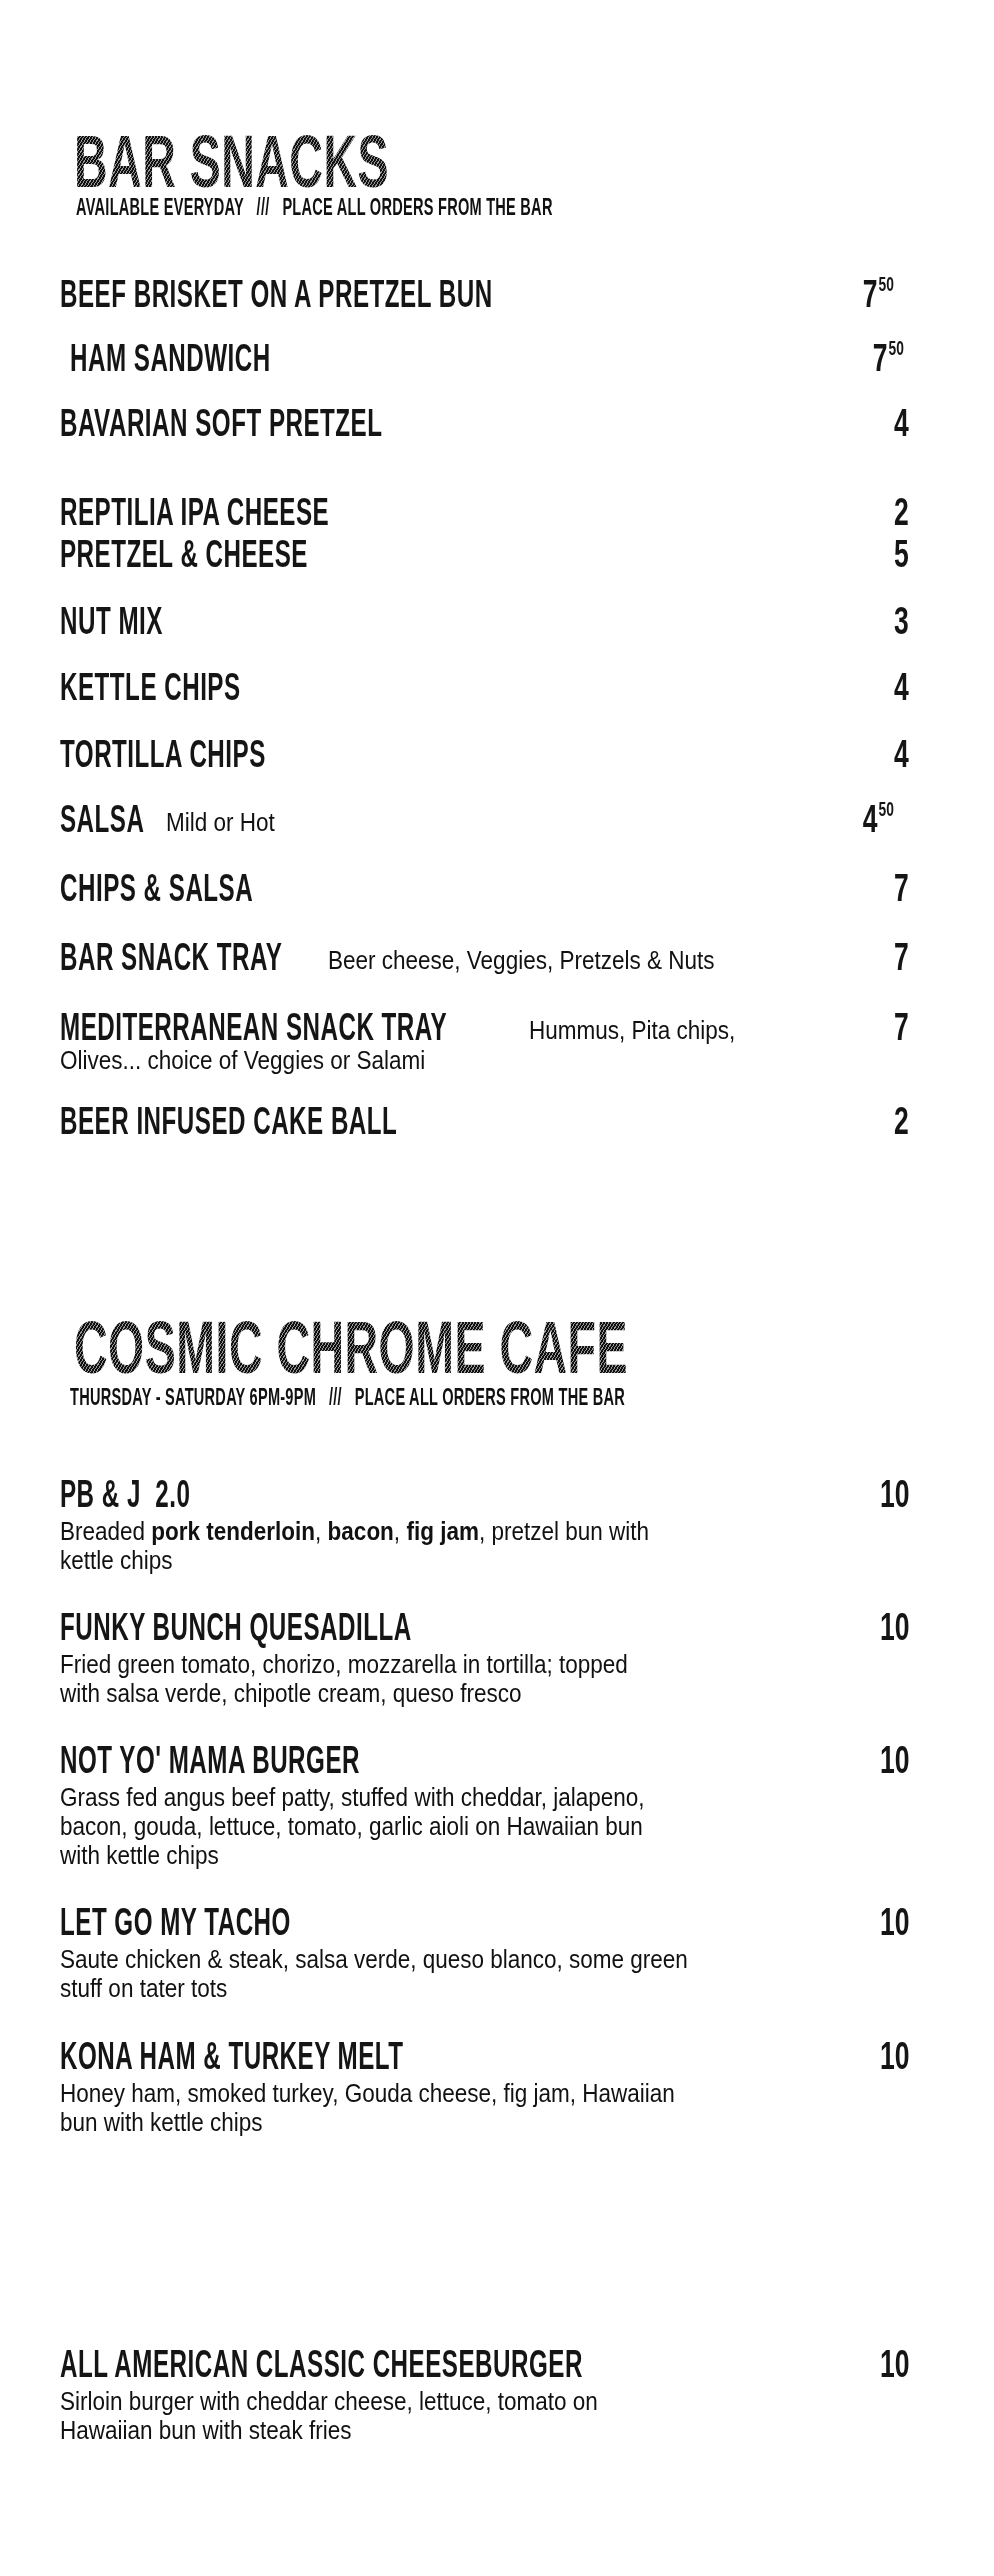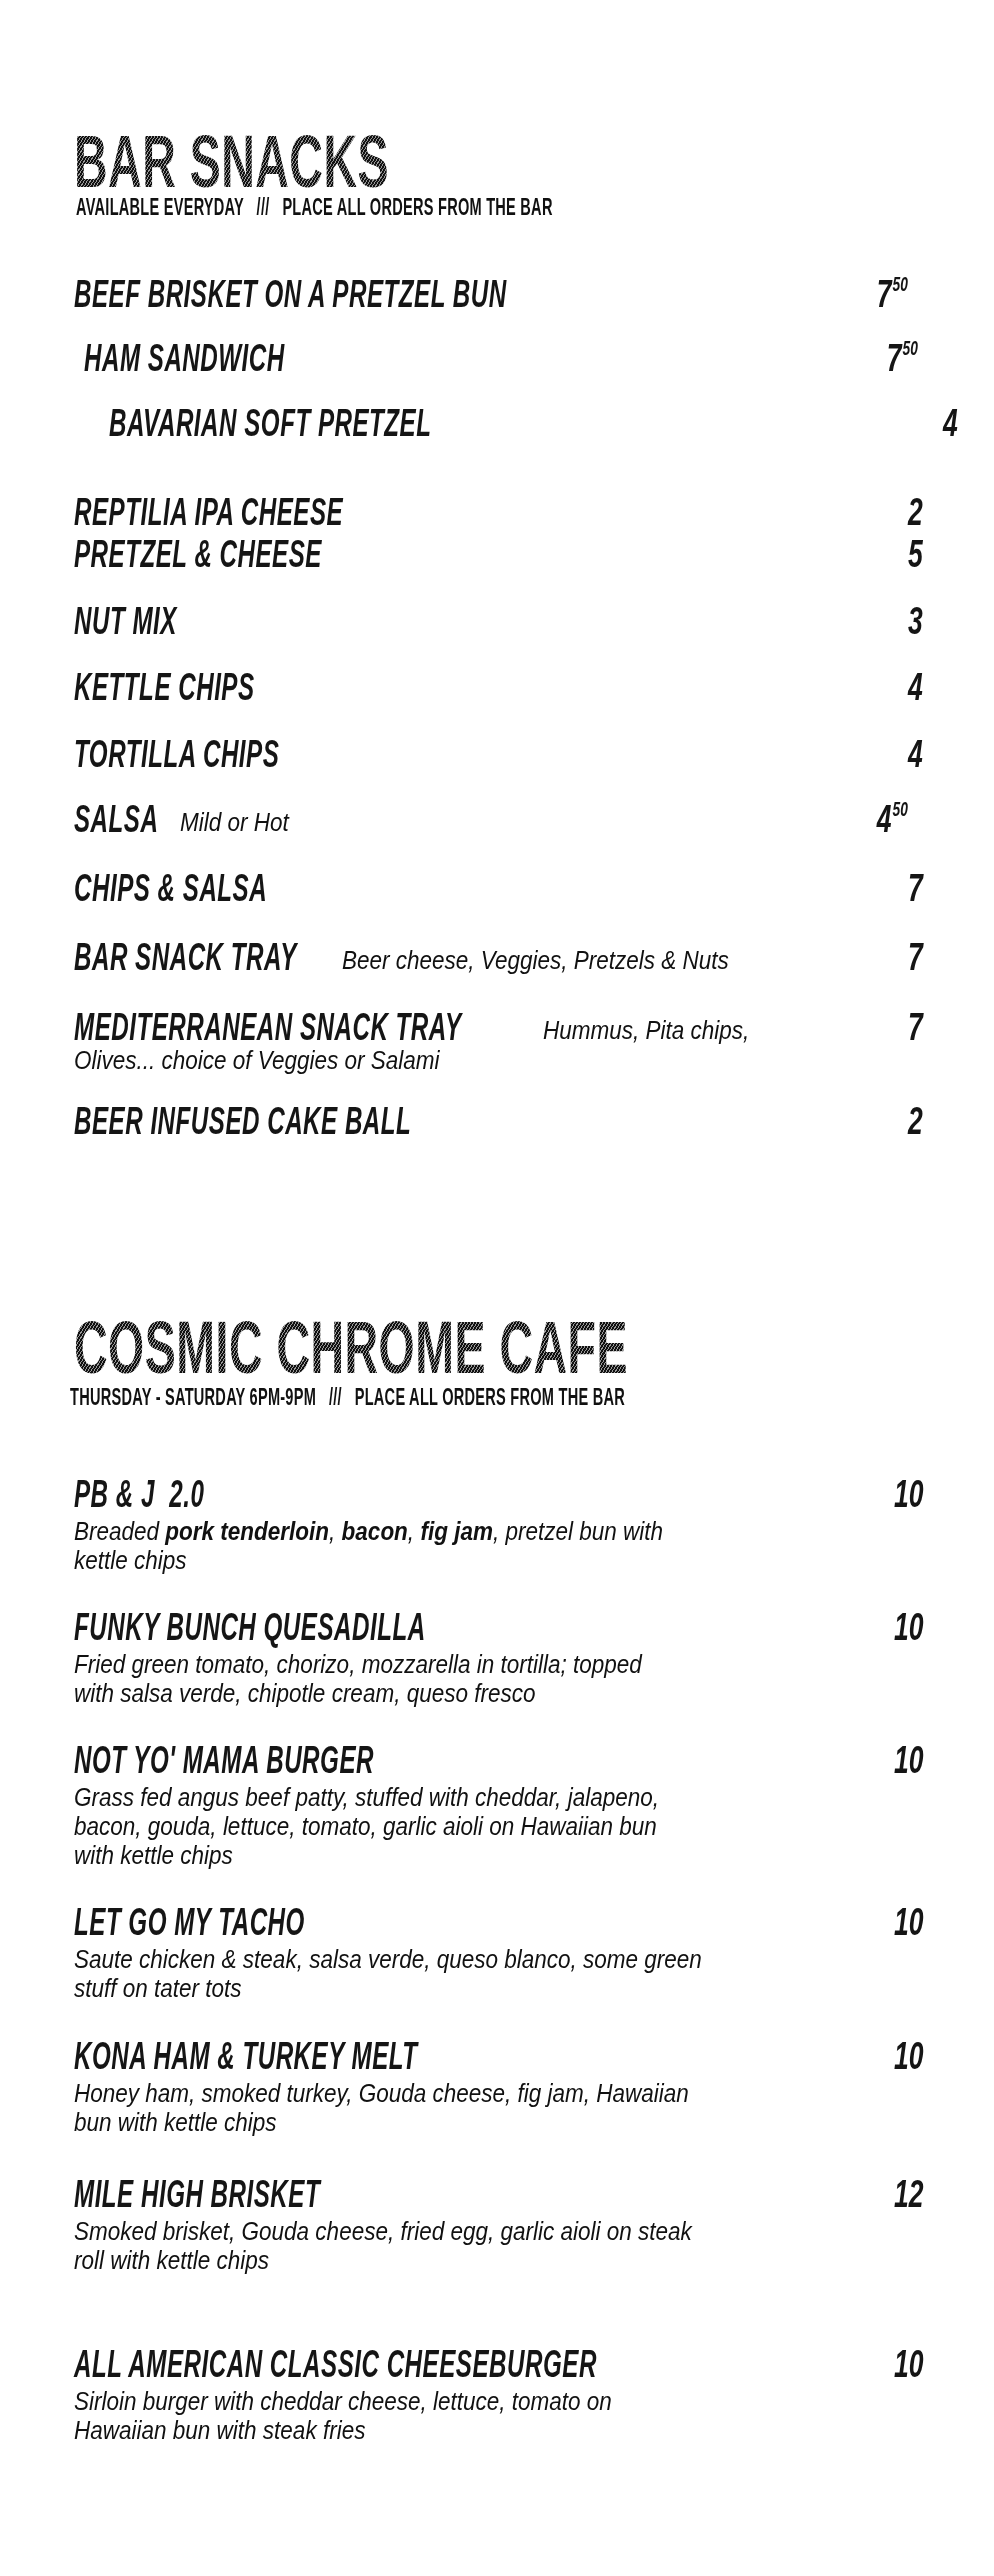--- a/index.html
+++ b/index.html
@@ -17,21 +17,21 @@
     -webkit-text-fill-color: transparent;
     letter-spacing: 0.8px;
   }
   .section-sub {
     position: absolute; left: 76px;
     font-family: "Liberation Sans", sans-serif; font-weight: bold;
     white-space: nowrap; transform-origin: left top;
     font-size: 23.5px; letter-spacing: 0.4px; color: #111;
   }
 
-  .row { position: absolute; left: 74px; width: 849px; font-style: italic; }
+  .row { position: absolute; left: 60px; width: 849px; }
   .item-name {
     font-family: "Liberation Sans", sans-serif; font-weight: bold;
     font-size: 39px; line-height: 39px; color: #151515;
     display: inline-block; transform: scaleX(0.62); transform-origin: left top;
     white-space: nowrap; letter-spacing: 0.8px;
   }
   .item-desc-inline {
     font-family: "Liberation Sans", sans-serif; font-size: 25px; color: #111;
     position: absolute; top: 9.4px; white-space: nowrap;
     transform: scaleX(0.9); transform-origin: left top;
@@ -67,21 +67,21 @@
   <div class="row" style="top:274px; height:43px;">
     <span class="item-name">BEEF BRISKET ON A PRETZEL BUN</span>
     <span class="price"><span>7</span><sup>50</sup></span>
   </div>
 
   <div class="row" style="top:338px; height:43px;margin-left:10px;">
     <span class="item-name">HAM SANDWICH</span>
     <span class="price"><span>7</span><sup>50</sup></span>
   </div>
 
-  <div class="row" style="top:403px; height:43px;margin-left:35px;">
+  <div class="row" style="top:403px; height:43px;">
     <span class="item-name">BAVARIAN SOFT PRETZEL</span>
     <span class="price-plain">4</span>
   </div>
 
   <div class="row" style="top:467px; height:43px;margin-top:25px;">
     <span class="item-name">REPTILIA IPA CHEESE</span>
     <span class="price-plain">2</span>
   </div>
 
   <div class="row" style="top:534px; height:43px;">
@@ -175,28 +175,20 @@
 
   <div class="row" style="top:2036px; height:102px;">
     <span class="item-name">KONA HAM &amp; TURKEY MELT</span>
     <span class="price-plain">10</span>
     <div class="desc-block" style="position:absolute; top:43px; left:0;">
       <div>Honey ham, smoked turkey, Gouda cheese, fig jam, Hawaiian</div>
       <div>bun with kettle chips</div>
     </div>
   </div>
 
-  <div class="row" style="top:2174px; height:102px;">
-    <span class="item-name">MILE HIGH BRISKET</span>
-    <span class="price-plain">12</span>
-    <div class="desc-block" style="position:absolute; top:43px; left:0;">
-      <div>Smoked brisket, Gouda cheese, fried egg, garlic aioli on steak</div>
-      <div>roll with kettle chips</div>
-    </div>
-  </div>
 
   <div class="row" style="top:2309px; height:102px;margin-top:35px;">
     <span class="item-name">ALL AMERICAN CLASSIC CHEESEBURGER</span>
     <span class="price-plain">10</span>
     <div class="desc-block" style="position:absolute; top:43px; left:0;">
       <div>Sirloin burger with cheddar cheese, lettuce, tomato on</div>
       <div>Hawaiian bun with steak fries</div>
     </div>
   </div>
 

